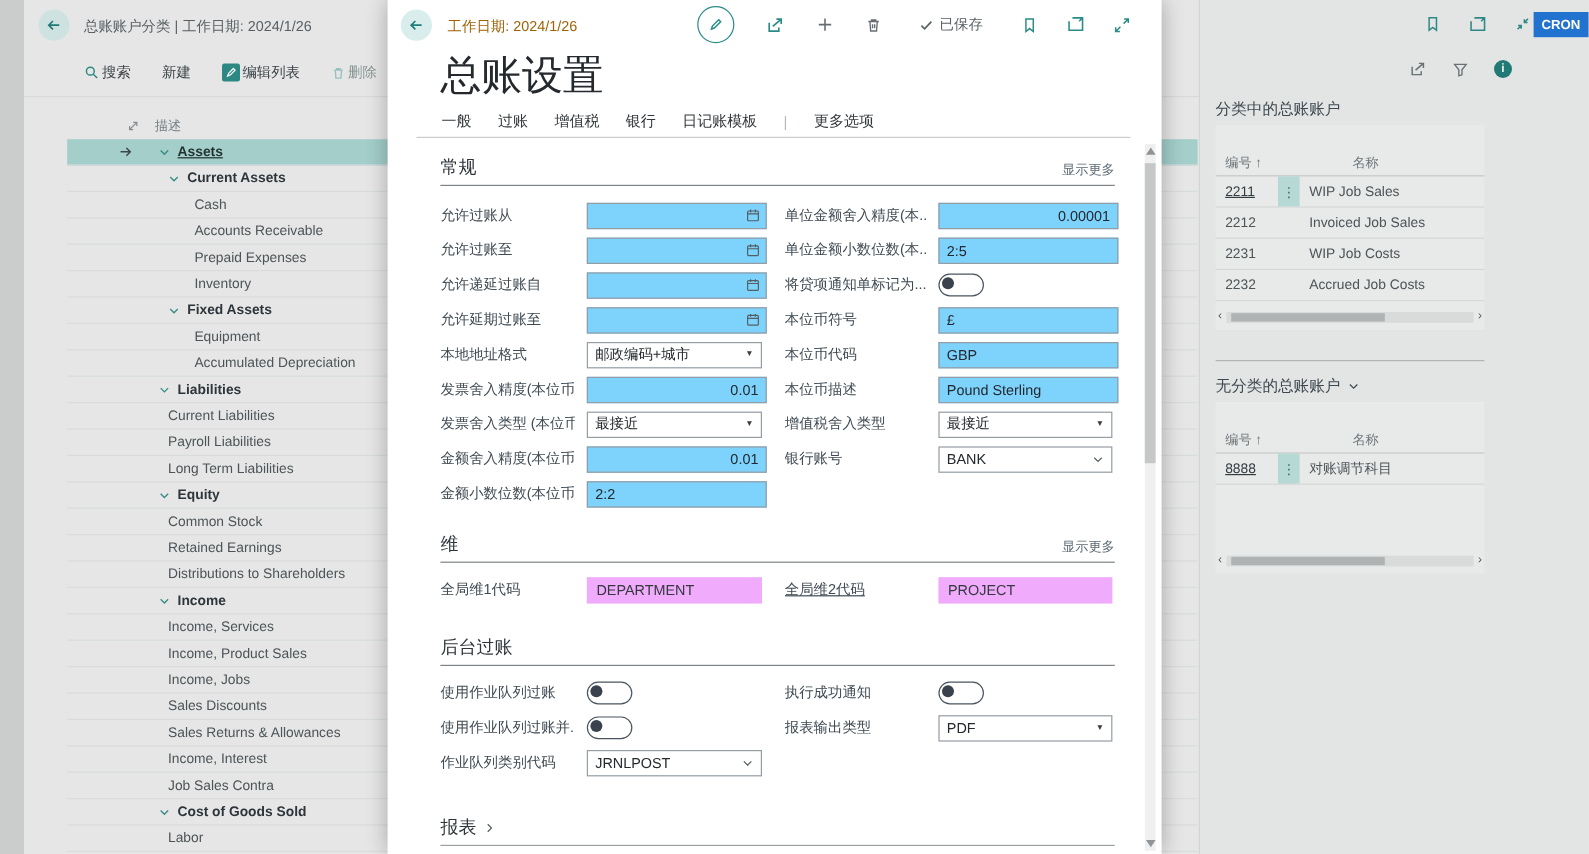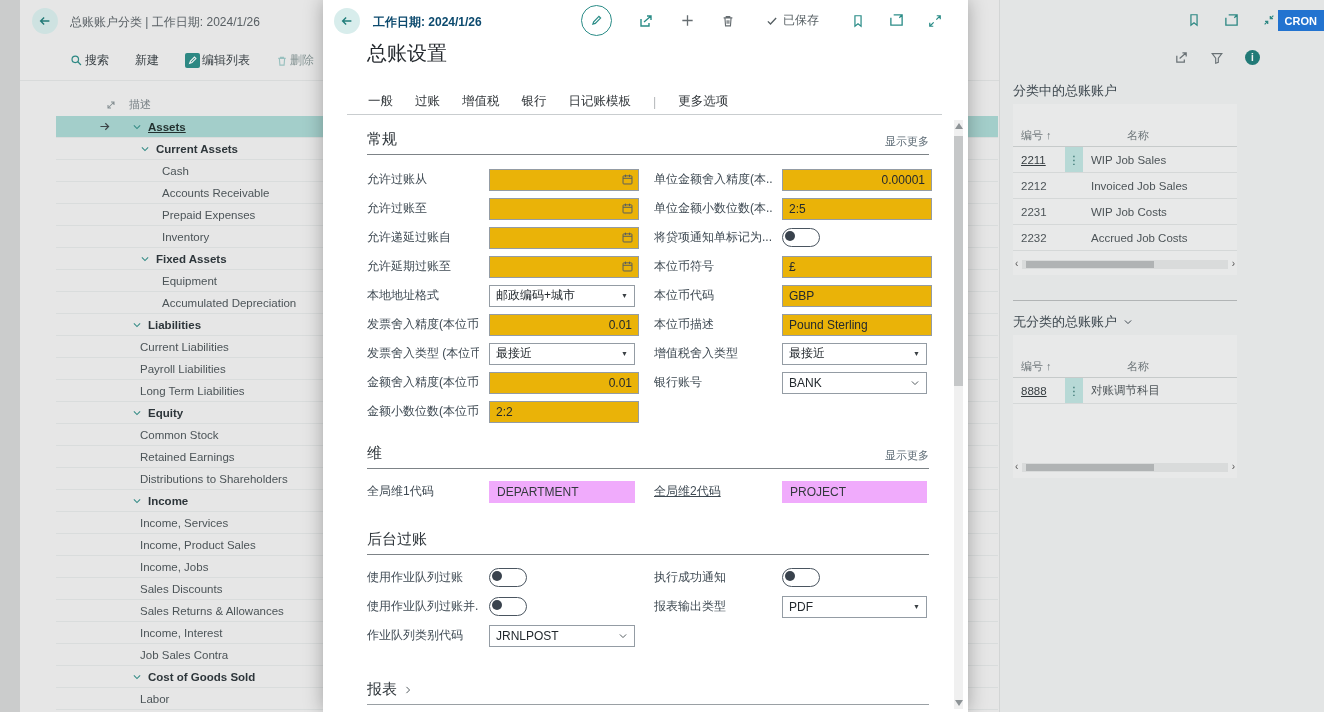--- a/index.html
+++ b/index.html
@@ -61,46 +61,46 @@
   .hs-arr{font-size:10px;color:#555;line-height:10px;}
   .fb-divider{position:absolute;left:13px;width:224px;border-top:1px solid #b8bcbd;}
 
   
   .dim{position:absolute;inset:0;background:rgba(80,86,86,.07);}
 
   
   .modal{position:absolute;left:323px;top:0;width:645px;height:712px;background:#fff;
          box-shadow:0 0 18px rgba(0,0,0,.30);}
   .m-back{position:absolute;left:11px;top:8px;}
-  .m-date{position:absolute;left:50px;top:14px;font-size:12px;color:#0c4a6e;font-weight:bold;}
+  .m-date{position:absolute;left:50px;top:14px;font-size:12px;color:#a16207;}
   .m-actions{position:absolute;left:258px;top:5px;display:flex;align-items:center;gap:26px;}
   .icon-circle{width:29px;height:29px;border-radius:50%;border:1.5px solid #2a8c87;color:#2a8c87;
                display:flex;align-items:center;justify-content:center;}
   .teal{color:#2a8c87;} .grey{color:#666d71;}
   .m-right-icons{position:absolute;right:26px;top:12px;display:flex;align-items:center;gap:24px;}
   .m-saved{display:flex;align-items:center;gap:5px;font-size:12px;color:#565f63;margin-right:8px;}
-  .m-title{position:absolute;left:44px;top:40px;font-size:20px;font-weight:500;color:#24292e;}
+  .m-title{position:absolute;left:44px;top:40px;font-size:34px;font-weight:500;color:#24292e;}
   .m-tabs{position:absolute;left:45px;top:93px;display:flex;gap:22px;font-size:12.5px;color:#33383c;align-items:center;}
   .m-tabsep{color:#b5b9bb;}
   .m-tabline{position:absolute;left:24px;right:26px;top:114px;border-bottom:1px solid #c9cdcf;}
   .m-content{position:absolute;left:44px;top:116px;width:562px;}
   .sec-head{margin-top:14px;display:flex;justify-content:space-between;align-items:flex-end;
             border-bottom:1px solid #7d8387;padding-bottom:5px;}
   .sec-title{font-size:15px;color:#2f363b;display:flex;align-items:center;gap:6px;}
   .showmore{font-size:11px;color:#5c6a74;}
   .cols{display:flex;gap:19px;margin-top:10px;}
   .colL{width:268px;} .colR{width:273px;}
   .frm-row{height:29px;display:flex;align-items:center;}
   .flabel{width:112px;font-size:12px;color:#3f4a53;white-space:nowrap;overflow:hidden;flex:none;}
   .flabel.linklbl{text-decoration:underline;}
   .colR .flabel{width:118px;}
   .leader{flex:1;border-bottom:1px dotted #c7cbd0;margin:0 5px;align-self:center;height:8px;}
   .ctrl{width:150px;flex:none;position:relative;display:flex;align-items:center;}
   .ctrl input{width:100%;height:22px;border:1px solid #949ca4;font:12px "Liberation Sans","DejaVu Sans",sans-serif;
-              padding:2px 6px;box-sizing:border-box;color:#23292e;background:#eab308;}
+              padding:2px 6px;box-sizing:border-box;color:#23292e;background:#7dd3fc;}
   .ctrl.date input{padding-right:24px;}
   .ctrl.num input{text-align:right;}
   .cal{position:absolute;right:5px;color:#555d61;}
   .selectbox,.lookupbox{width:150px;height:22px;border:1px solid #949ca4;box-sizing:border-box;
        display:flex;align-items:center;justify-content:space-between;padding:0 6px;font-size:12px;color:#23292e;background:#fff;}
   .selarrow{font-size:7px;color:#3a4044;}
   .readonlybox{width:150px;height:22px;background:#f0abfc;display:flex;align-items:center;
        padding:0 8px;font-size:12px;color:#33393d;box-sizing:border-box;}
   .toggle{width:36px;height:17px;border:1.5px solid #4a5560;border-radius:10px;position:relative;background:#fff;flex:none;}
   .toggle .knob{position:absolute;left:2px;top:2px;width:10px;height:10px;border-radius:50%;background:#39424d;}

